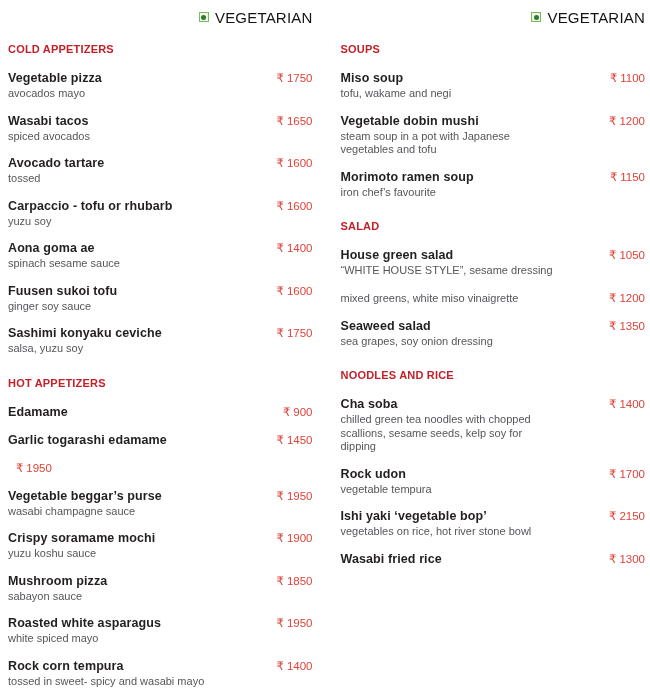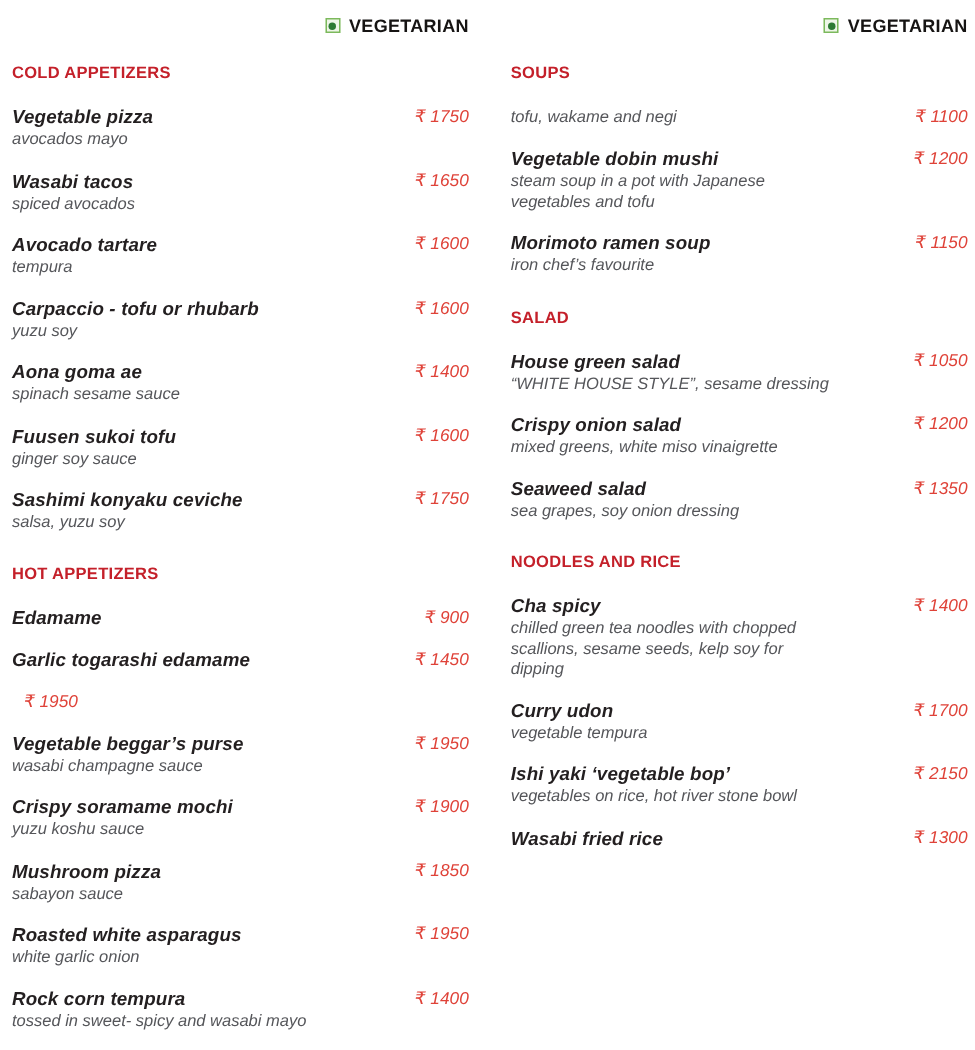--- a/index.html
+++ b/index.html
@@ -33,41 +33,40 @@
   }
   .veg-icon .dot {
     position: absolute;
     left: 50%; top: 50%;
     width: 5px; height: 5px;
     margin: -2.5px 0 0 -2.5px;
     border-radius: 50%;
     background: var(--veg-dot, #2c7a33);
   }
   .veg-label {
-    font-size: 12px;
-    font-weight: bold;
+    font-size: 15px;
+    font-weight: normal;
     letter-spacing: 0.2px;
     color: var(--veg-text, #161413);
   }
 
   .section { margin-top: 18px; }
   .section:first-child { margin-top: 0; }
   .section-title {
     color: var(--heading-red, #c4202a);
     font-size: 11px;
     font-weight: bold;
     letter-spacing: 0.2px;
     line-height: 18px;
     margin-bottom: 13px;
   }
   .item {
     display: flex;
     align-items: flex-start;
     margin-bottom: 13px;
-    font-style: italic;
   }
   .item-text { flex: 1; min-width: 0; }
   .item-name {
     color: var(--item-black, #231f20);
     font-size: 12.5px;
     font-weight: bold;
     line-height: 15px;
     letter-spacing: 0.1px;
   }
   .item-desc {
@@ -119,21 +118,21 @@
       <div class="item-desc">spiced avocados</div>
     </div>
     <div class="item-price">
       <span class="cur">₹</span><span class="amt">1650</span>
     </div>
   </div>
 
   <div class="item">
     <div class="item-text">
       <div class="item-name">Avocado tartare</div>
-      <div class="item-desc">tempura</div>
+      <div class="item-desc">tossed</div>
     </div>
     <div class="item-price">
       <span class="cur">₹</span><span class="amt">1600</span>
     </div>
   </div>
 
   <div class="item">
     <div class="item-text">
       <div class="item-name">Carpaccio - tofu or rhubarb</div>
       <div class="item-desc">yuzu soy</div>
@@ -230,21 +229,21 @@
       <div class="item-desc">sabayon sauce</div>
     </div>
     <div class="item-price">
       <span class="cur">₹</span><span class="amt">1850</span>
     </div>
   </div>
 
   <div class="item">
     <div class="item-text">
       <div class="item-name">Roasted white asparagus</div>
-      <div class="item-desc">white garlic onion</div>
+      <div class="item-desc">white spiced mayo</div>
     </div>
     <div class="item-price">
       <span class="cur">₹</span><span class="amt">1950</span>
     </div>
   </div>
 
   <div class="item">
     <div class="item-text">
       <div class="item-name">Rock corn tempura</div>
       <div class="item-desc">tossed in sweet- spicy and wasabi mayo</div>
@@ -263,20 +262,21 @@
           <span class="dot"></span>
         </span>
       <span class="veg-label">VEGETARIAN</span>
     </div>
     <div>
   <div class="section">
     <div class="section-title">SOUPS</div>
     <div>
   <div class="item">
     <div class="item-text">
+      <div class="item-name">Miso soup</div>
       <div class="item-desc">tofu, wakame and negi</div>
     </div>
     <div class="item-price">
       <span class="cur">₹</span><span class="amt">1100</span>
     </div>
   </div>
 
   <div class="item">
     <div class="item-text">
       <div class="item-name">Vegetable dobin mushi</div>
@@ -307,21 +307,20 @@
       <div class="item-name">House green salad</div>
       <div class="item-desc">“WHITE HOUSE STYLE”, sesame dressing</div>
     </div>
     <div class="item-price">
       <span class="cur">₹</span><span class="amt">1050</span>
     </div>
   </div>
 
   <div class="item">
     <div class="item-text">
-      <div class="item-name">Crispy onion salad</div>
       <div class="item-desc">mixed greens, white miso vinaigrette</div>
     </div>
     <div class="item-price">
       <span class="cur">₹</span><span class="amt">1200</span>
     </div>
   </div>
 
   <div class="item">
     <div class="item-text">
       <div class="item-name">Seaweed salad</div>
@@ -332,31 +331,31 @@
     </div>
   </div>
 </div>
   </div>
 
   <div class="section">
     <div class="section-title">NOODLES AND RICE</div>
     <div>
   <div class="item">
     <div class="item-text">
-      <div class="item-name">Cha spicy</div>
+      <div class="item-name">Cha soba</div>
       <div class="item-desc">chilled green tea noodles with chopped scallions, sesame seeds, kelp soy for dipping</div>
     </div>
     <div class="item-price">
       <span class="cur">₹</span><span class="amt">1400</span>
     </div>
   </div>
 
   <div class="item">
     <div class="item-text">
-      <div class="item-name">Curry udon</div>
+      <div class="item-name">Rock udon</div>
       <div class="item-desc">vegetable tempura</div>
     </div>
     <div class="item-price">
       <span class="cur">₹</span><span class="amt">1700</span>
     </div>
   </div>
 
   <div class="item">
     <div class="item-text">
       <div class="item-name">Ishi yaki ‘vegetable bop’</div>

